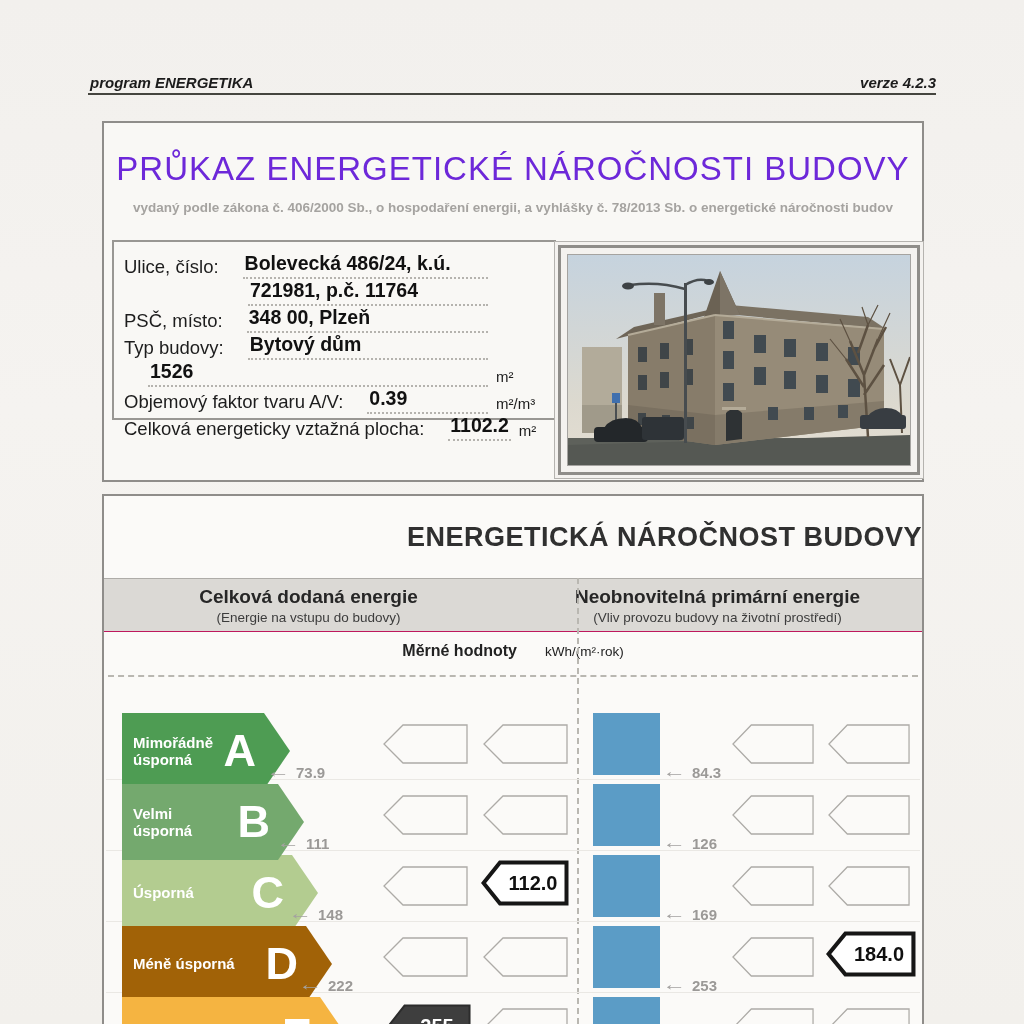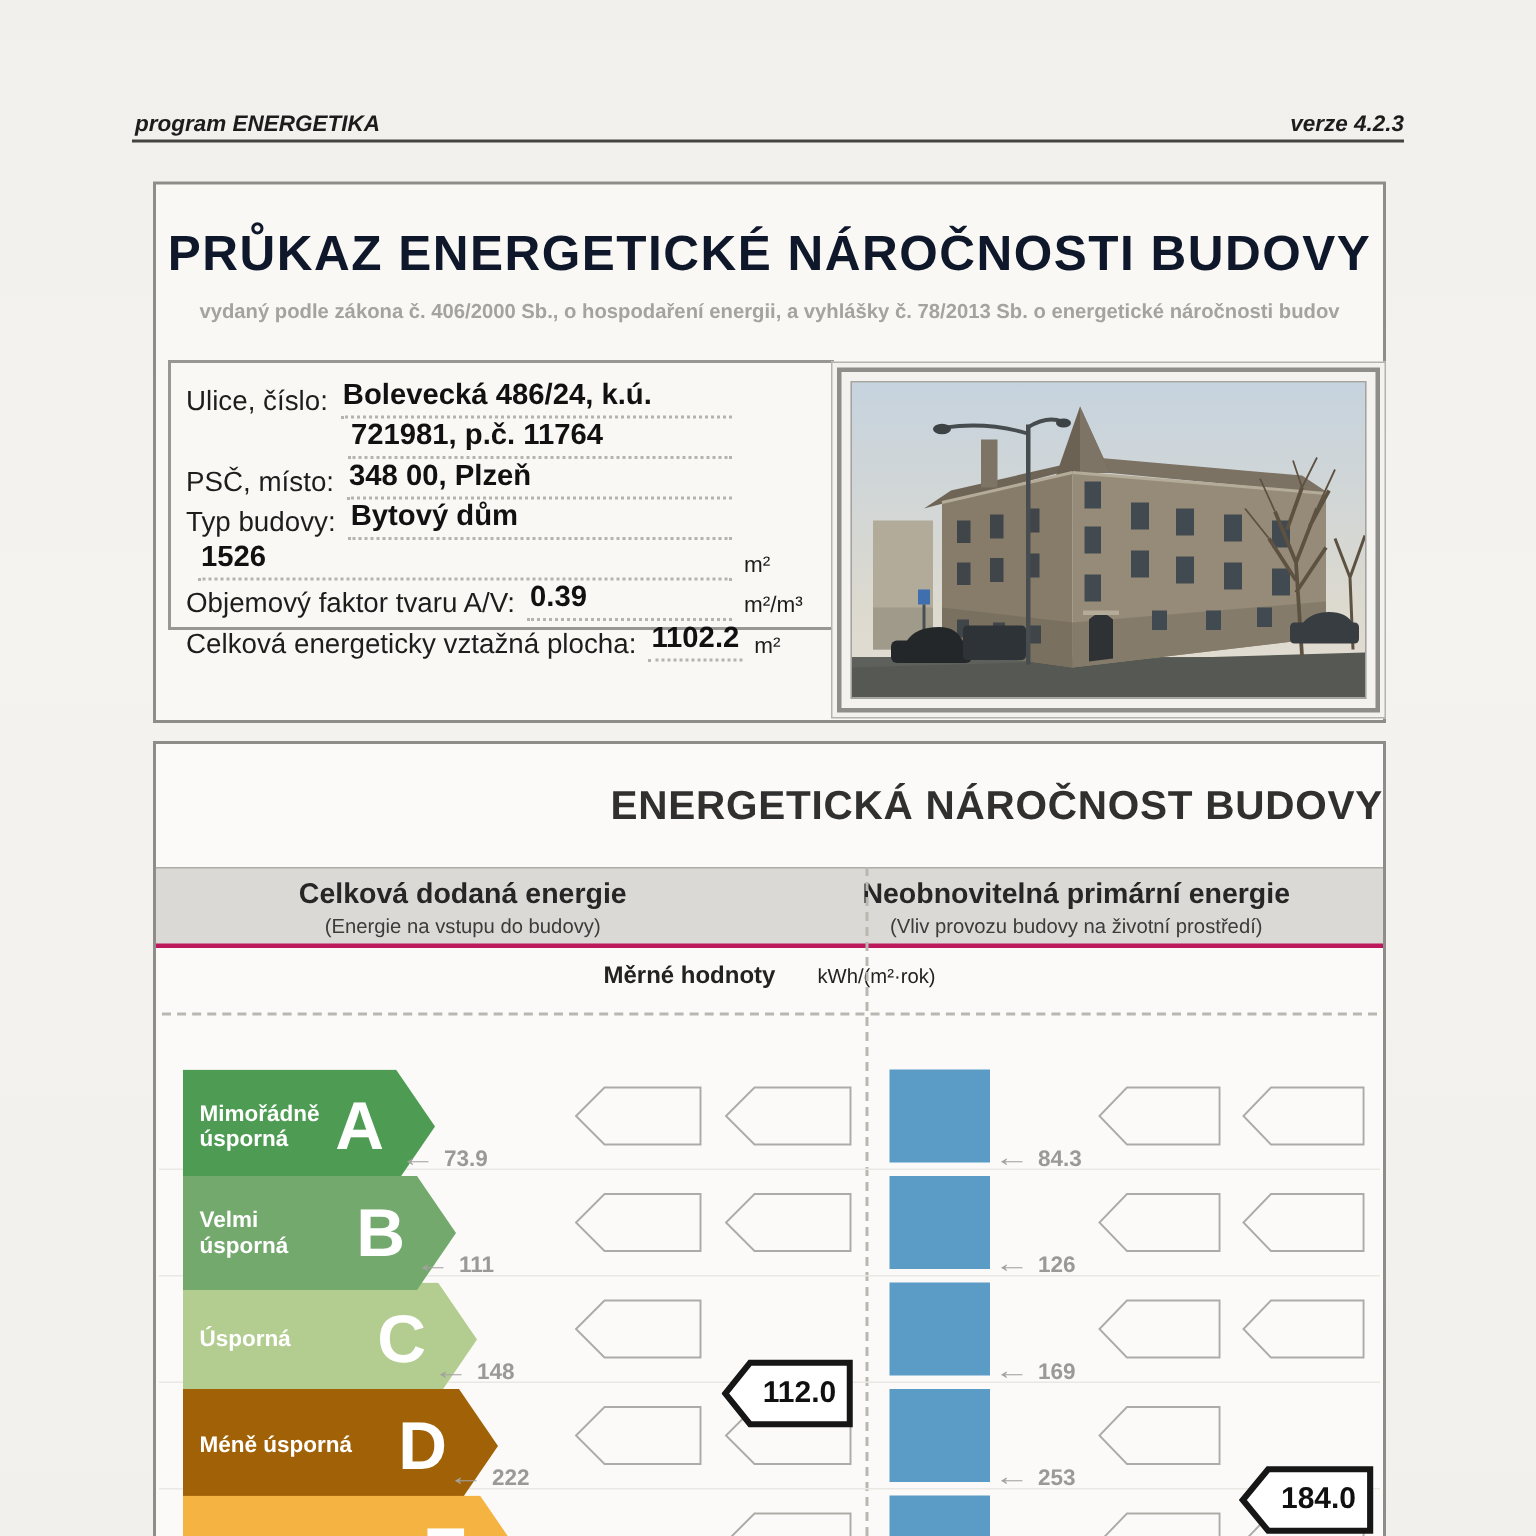--- a/index.html
+++ b/index.html
@@ -9,48 +9,48 @@
 
   
   .hdr-left  { position:absolute; left:90px; top:74px; font-size:15px; font-weight:bold; font-style:italic; color:#1c1c1c; }
   .hdr-right { position:absolute; right:88px; top:74px; font-size:15px; font-weight:bold; font-style:italic; color:#1c1c1c; }
   .hdr-rule  { position:absolute; left:88px; top:93px; width:848px; height:2px; background:#45453f; }
 
   
   .box1 { position:absolute; left:102px; top:121px; width:822px; height:361px;
           border:2px solid #8f8d8a; background:#f9f8f5; }
   .cert-title { position:absolute; left:0; right:0; top:27px; text-align:center;
-                font-size:33px; font-weight:bold; letter-spacing:1px; color:#0f172a; }
+                font-size:33px; font-weight:normal; letter-spacing:1px; color:#6d28d9; }
   .cert-sub { position:absolute; left:0; right:0; top:77px; text-align:center;
               font-size:13.5px; font-weight:bold; color:#a5a3a0; }
 
   .form-box { position:absolute; left:8px; top:117px; width:444px; height:180px;
               border:2px solid #999793; padding:10px 8px 6px 10px;
               display:flex; flex-direction:column; justify-content:space-between; }
   .f-row { display:flex; align-items:flex-end; height:30px; }
   .f-label { white-space:nowrap; font-size:18.5px; color:#1d1d1d; padding-bottom:1px; }
   .f-spacer { width:100px; }
-  .f-value { flex:1; margin-left:8px; font-size:19.5px; font-weight:bold; color:#111;
+  .f-value { flex:1; margin-left:24px; font-size:19.5px; font-weight:bold; color:#111;
              border-bottom:2px dotted #b5b3ae; padding:0 2px 2px 2px; white-space:nowrap; }
   .f-unit { width:58px; padding-left:8px; font-size:15px; color:#1d1d1d; padding-bottom:2px; }
 
   
   .photo-frame  { position:absolute; left:450px; top:118px; width:370px; height:238px;
                   border:1px solid #b5b3af; padding:3px; background:#f4f2ef; }
   .photo-frame2 { width:100%; height:100%; border:3px solid #8f8d89; padding:6px; background:#f4f2ef; }
   .photo-inner  { width:100%; height:100%; border:1px solid #a5a3a0; overflow:hidden; background:#cfd8de; }
   .photo-inner svg { display:block; width:100%; height:100%; }
 
   
   .box2 { position:absolute; left:102px; top:494px; width:822px; height:540px;
           border:2px solid #8f8d8a; border-bottom:none; background:#fbfaf8; }
   .en-title { position:absolute; left:0; right:0; top:26px; text-align:right;
               font-size:27px; font-weight:bold; letter-spacing:0.5px; color:#303030; }
   .band { position:absolute; left:0; right:0; top:82px; height:54px; background:#dbd9d5;
-          border-top:1px solid #aeaca8; border-bottom:3px solid #be185d; display:flex; }
+          border-top:1px solid #aeaca8; border-bottom:1px solid #be185d; display:flex; }
   .band-half { width:50%; text-align:center; padding-top:7px; }
   .band-title { font-size:19px; font-weight:bold; color:#262626; }
   .band-sub { font-size:13.5px; color:#3c3c3c; margin-top:2px; }
   .merne { position:absolute; left:0; right:0; top:146px; text-align:center; color:#222; }
   .merne .cap { font-size:16px; font-weight:bold; }
   .merne .unit { font-size:13.5px; margin-left:28px; }
   .hdash { position:absolute; left:4px; right:4px; top:179px; border-top:2px dashed #b9b7b1; }
   .vdash { position:absolute; left:473px; top:82px; bottom:0; border-left:2px dashed #b9b7b1; }
   .gapline { position:absolute; left:2px; right:2px; height:1px; background:#eae8e4; }
 
@@ -62,21 +62,21 @@
               font-size:45px; font-weight:bold; color:#fff; }
   .wrapA { max-width:98px; } .wrapB { max-width:66px; } .nowrap { white-space:nowrap; }
 
   
   .thr { position:absolute; display:flex; align-items:center; gap:9px;
          font-size:15px; font-weight:bold; color:#9b9997; z-index:3; }
   .thr .ar { font-size:17px; transform:scaleX(1.4); display:inline-block; color:#a4a2a0; }
 
   
   .oarr { position:absolute; z-index:2; }
-  .badge { position:absolute; z-index:4;margin-top:46px; }
+  .badge { position:absolute; z-index:4; }
   .badge .bval { position:absolute; left:18px; right:2px; top:50%; transform:translateY(-50%);
                  text-align:center; font-size:20px; font-weight:bold; color:#101010; }
   .badge .bval.light { color:#fff; }
   .bluebar { position:absolute; left:489px; width:67px; height:62px; z-index:1; }
 </style>
 </head>
 <body>
 
 <div class="page">
 

